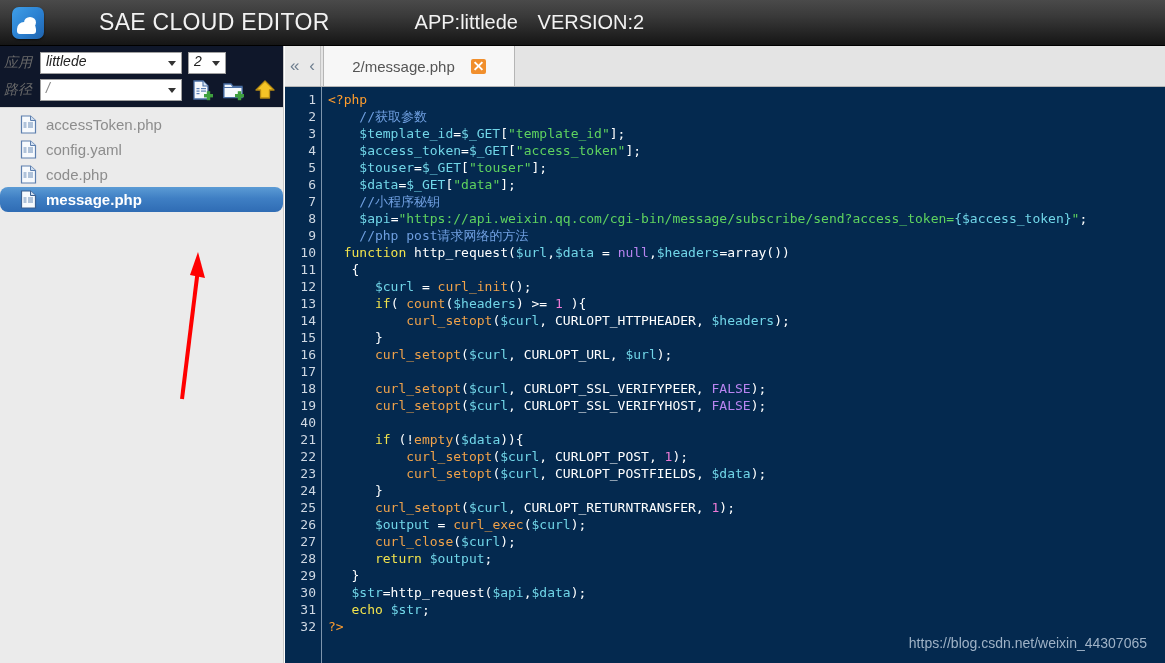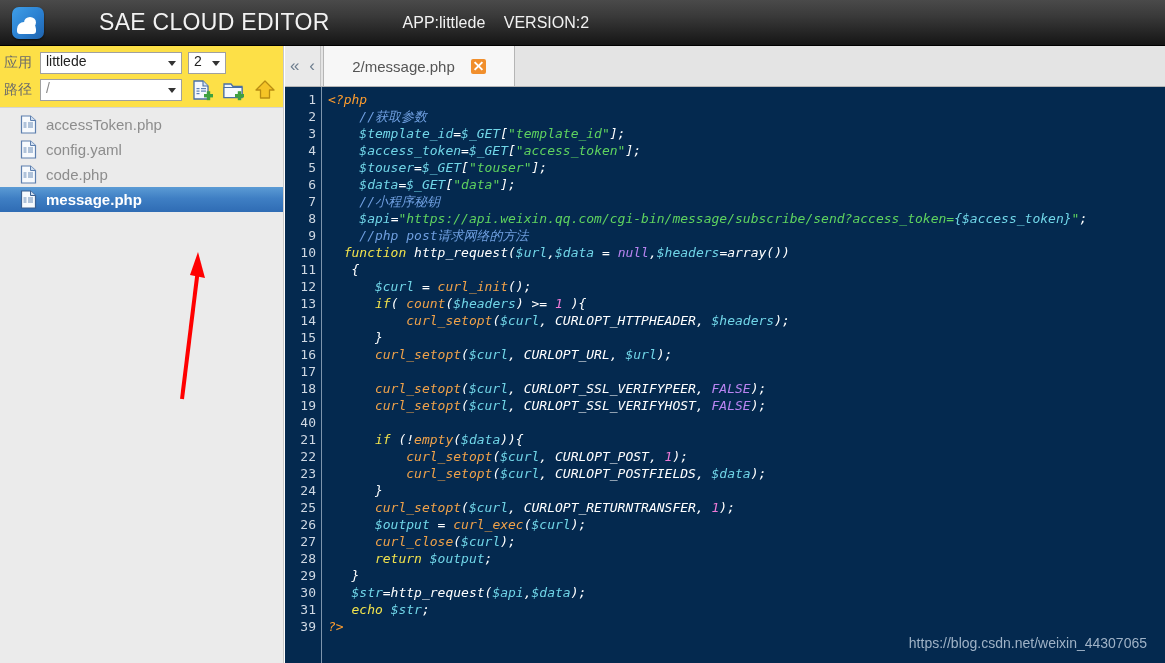--- a/index.html
+++ b/index.html
@@ -33,30 +33,30 @@
   }
   .logo::after {
     content: ""; position: absolute; left: 12px; bottom: 11px;
     width: 12px; height: 11px; background: #fff; border-radius: 50%;
   }
   .app-title {
     color: #f2f2f2; font-size: 23px; margin-left: 14px;
     letter-spacing: .3px; white-space: nowrap;
   }
   .header-meta {
-    color: #f2f2f2; font-size: 16px; margin-left: 32px; white-space: nowrap;
+    color: #f2f2f2; font-size: 20px; margin-left: 44px; white-space: nowrap;
   }
   .header-meta span { margin-right: 14px; }
 
   
   .sidebar {
     position: absolute; left: 0; top: 46px; width: 284px; height: 617px;
     background: #ebebeb; border-right: 1px solid #c8c8c8;
   }
-  .side-controls { background: #fde047; border-bottom: 1px solid #d4d4d4; padding: 3px 0 4px 0; }
+  .side-controls { background: #0f172a; border-bottom: 1px solid #d4d4d4; padding: 3px 0 4px 0; font-style: italic; }
   .ctrl-row { display: flex; align-items: center; height: 27px; padding-left: 4px; }
   .ctrl-label {
     color: #6a6a6a; font-size: 14px; width: 36px; flex: none;
     font-family: "DejaVu Sans", sans-serif;
   }
   .combo {
     height: 22px; border: 1px solid #a0a0a0; background: #fff;
     display: flex; align-items: center; position: relative;
     font-size: 14px; color: #222; padding: 0 18px 4px 5px;
   }
@@ -71,21 +71,21 @@
   .icon-btns { display: flex; align-items: center; margin-left: 9px; gap: 7px; }
   .ibtn { width: 24px; height: 22px; position: relative; cursor: pointer; }
 
   .file-list { padding-top: 4px; }
   .file-item {
     display: flex; align-items: center; height: 25px;
     padding-left: 20px; font-size: 15px; color: #8d8d8d; cursor: pointer;
   }
   .file-item.selected {
     background: linear-gradient(to bottom, #5b9bd5 0%, #3f7fc4 45%, #2f6cb4 100%);
-    color: #ffffff; font-weight: bold;
+    color: #ffffff; font-weight: bold; border-radius: 8px;
   }
   .file-icon { width: 17px; height: 19px; flex: none; margin-right: 9px; }
   .file-name { white-space: nowrap; }
 
   
   .red-arrow { position: absolute; left: 150px; top: 198px; pointer-events: none; }
 
   
   .tabbar {
     position: absolute; left: 285px; top: 46px; width: 880px; height: 41px;
@@ -124,21 +124,20 @@
   }
   .gutter {
     width: 37px; flex: none; background: #04294f; color: #cfd8e3;
     text-align: right; padding: 4px 5px 0 0;
     border-right: 1px solid #7e95ad;
   }
   .gutter div { height: 17px; }
   .code {
     flex: 1; padding: 4px 0 0 6px; white-space: pre; color: #ffffff;
     overflow: hidden;
-    font-style: italic;
   }
   .code div { height: 17px; }
 
   .t-tag   { color: #ff9d2e; }
   .t-cmt   { color: #6f9fe0; }
   .t-var   { color: #71d6e8; }
   .t-str   { color: #5fd35f; }
   .t-fn    { color: #f0a24a; }
   .t-kw    { color: #f2e34c; margin-top: 12px; }
   .t-null  { color: #b884f0; }
@@ -346,20 +345,20 @@
         <div>22</div>
         <div>23</div>
         <div>24</div>
         <div>25</div>
         <div>26</div>
         <div>27</div>
         <div>28</div>
         <div>29</div>
         <div>30</div>
         <div>31</div>
-        <div>39</div>
+        <div>32</div>
       </div>
     <div class="code" id="code"><div><span class="t-tag">&lt;?php</span></div><div><span>    </span><span class="t-cmt">//获取参数</span></div><div><span>    </span><span class="t-var">$template_id</span><span class="t-plain">=</span><span class="t-var">$_GET</span><span class="t-plain">[</span><span class="t-str">"template_id"</span><span class="t-plain">];</span></div><div><span>    </span><span class="t-var">$access_token</span><span class="t-plain">=</span><span class="t-var">$_GET</span><span class="t-plain">[</span><span class="t-str">"access_token"</span><span class="t-plain">];</span></div><div><span>    </span><span class="t-var">$touser</span><span class="t-plain">=</span><span class="t-var">$_GET</span><span class="t-plain">[</span><span class="t-str">"touser"</span><span class="t-plain">];</span></div><div><span>    </span><span class="t-var">$data</span><span class="t-plain">=</span><span class="t-var">$_GET</span><span class="t-plain">[</span><span class="t-str">"data"</span><span class="t-plain">];</span></div><div><span>    </span><span class="t-cmt">//小程序秘钥</span></div><div><span>    </span><span class="t-var">$api</span><span class="t-plain">=</span><span class="t-str">"https://api.weixin.qq.com/cgi-bin/message/subscribe/send?access_token=</span><span class="t-var">{$access_token}</span><span class="t-str">"</span><span class="t-plain">;</span></div><div><span>    </span><span class="t-cmt">//php post请求网络的方法</span></div><div><span>  </span><span class="t-kw">function</span><span class="t-plain"> http_request(</span><span class="t-var">$url</span><span class="t-plain">,</span><span class="t-var">$data</span><span class="t-plain"> = </span><span class="t-null">null</span><span class="t-plain">,</span><span class="t-var">$headers</span><span class="t-plain">=array())</span></div><div><span class="t-plain">   {</span></div><div><span>      </span><span class="t-var">$curl</span><span class="t-plain"> = </span><span class="t-fn">curl_init</span><span class="t-plain">();</span></div><div><span>      </span><span class="t-kw">if</span><span class="t-plain">( </span><span class="t-fn">count</span><span class="t-plain">(</span><span class="t-var">$headers</span><span class="t-plain">) &gt;= </span><span class="t-num">1</span><span class="t-plain"> ){</span></div><div><span>          </span><span class="t-fn">curl_setopt</span><span class="t-plain">(</span><span class="t-var">$curl</span><span class="t-plain">, CURLOPT_HTTPHEADER, </span><span class="t-var">$headers</span><span class="t-plain">);</span></div><div><span class="t-plain">      }</span></div><div><span>      </span><span class="t-fn">curl_setopt</span><span class="t-plain">(</span><span class="t-var">$curl</span><span class="t-plain">, CURLOPT_URL, </span><span class="t-var">$url</span><span class="t-plain">);</span></div><div><span></span></div><div><span>      </span><span class="t-fn">curl_setopt</span><span class="t-plain">(</span><span class="t-var">$curl</span><span class="t-plain">, CURLOPT_SSL_VERIFYPEER, </span><span class="t-const">FALSE</span><span class="t-plain">);</span></div><div><span>      </span><span class="t-fn">curl_setopt</span><span class="t-plain">(</span><span class="t-var">$curl</span><span class="t-plain">, CURLOPT_SSL_VERIFYHOST, </span><span class="t-const">FALSE</span><span class="t-plain">);</span></div><div><span></span></div><div><span>      </span><span class="t-kw">if</span><span class="t-plain"> (!</span><span class="t-fn">empty</span><span class="t-plain">(</span><span class="t-var">$data</span><span class="t-plain">)){</span></div><div><span>          </span><span class="t-fn">curl_setopt</span><span class="t-plain">(</span><span class="t-var">$curl</span><span class="t-plain">, CURLOPT_POST, </span><span class="t-num">1</span><span class="t-plain">);</span></div><div><span>          </span><span class="t-fn">curl_setopt</span><span class="t-plain">(</span><span class="t-var">$curl</span><span class="t-plain">, CURLOPT_POSTFIELDS, </span><span class="t-var">$data</span><span class="t-plain">);</span></div><div><span class="t-plain">      }</span></div><div><span>      </span><span class="t-fn">curl_setopt</span><span class="t-plain">(</span><span class="t-var">$curl</span><span class="t-plain">, CURLOPT_RETURNTRANSFER, </span><span class="t-num">1</span><span class="t-plain">);</span></div><div><span>      </span><span class="t-var">$output</span><span class="t-plain"> = </span><span class="t-fn">curl_exec</span><span class="t-plain">(</span><span class="t-var">$curl</span><span class="t-plain">);</span></div><div><span>      </span><span class="t-fn">curl_close</span><span class="t-plain">(</span><span class="t-var">$curl</span><span class="t-plain">);</span></div><div><span>      </span><span class="t-ret">return</span><span class="t-plain"> </span><span class="t-var">$output</span><span class="t-plain">;</span></div><div><span class="t-plain">   }</span></div><div><span>   </span><span class="t-var">$str</span><span class="t-plain">=http_request(</span><span class="t-var">$api</span><span class="t-plain">,</span><span class="t-var">$data</span><span class="t-plain">);</span></div><div><span>   </span><span class="t-kw">echo</span><span class="t-plain"> </span><span class="t-var">$str</span><span class="t-plain">;</span></div><div><span class="t-tag">?&gt;</span></div></div>
   </div>
 
   <div class="watermark">https://blog.csdn.net/weixin_44307065</div>
 
 </div>
 
 </body></html>

